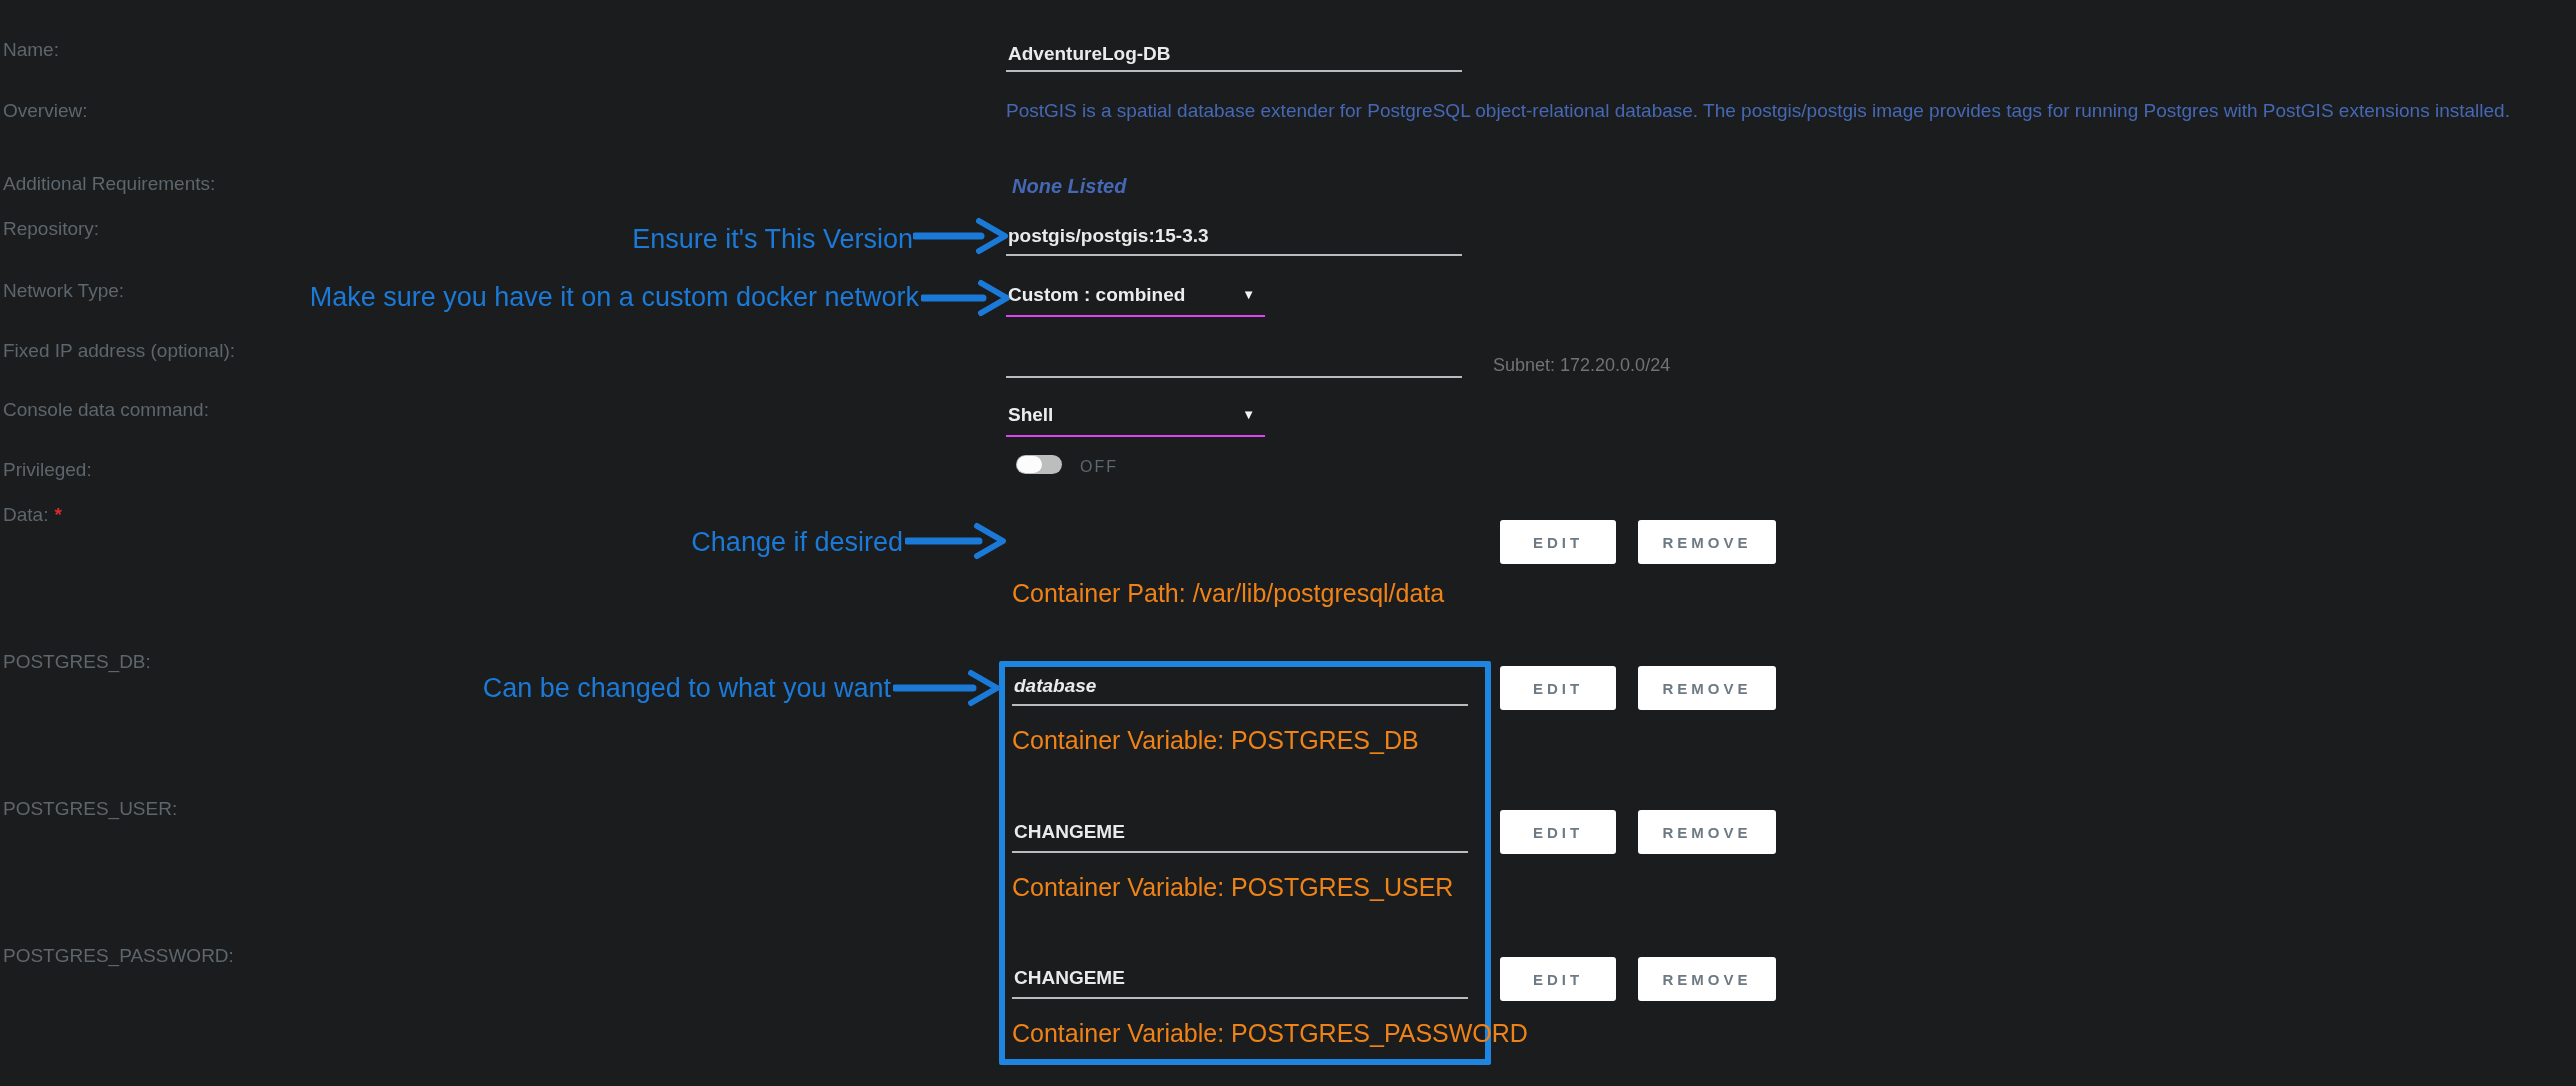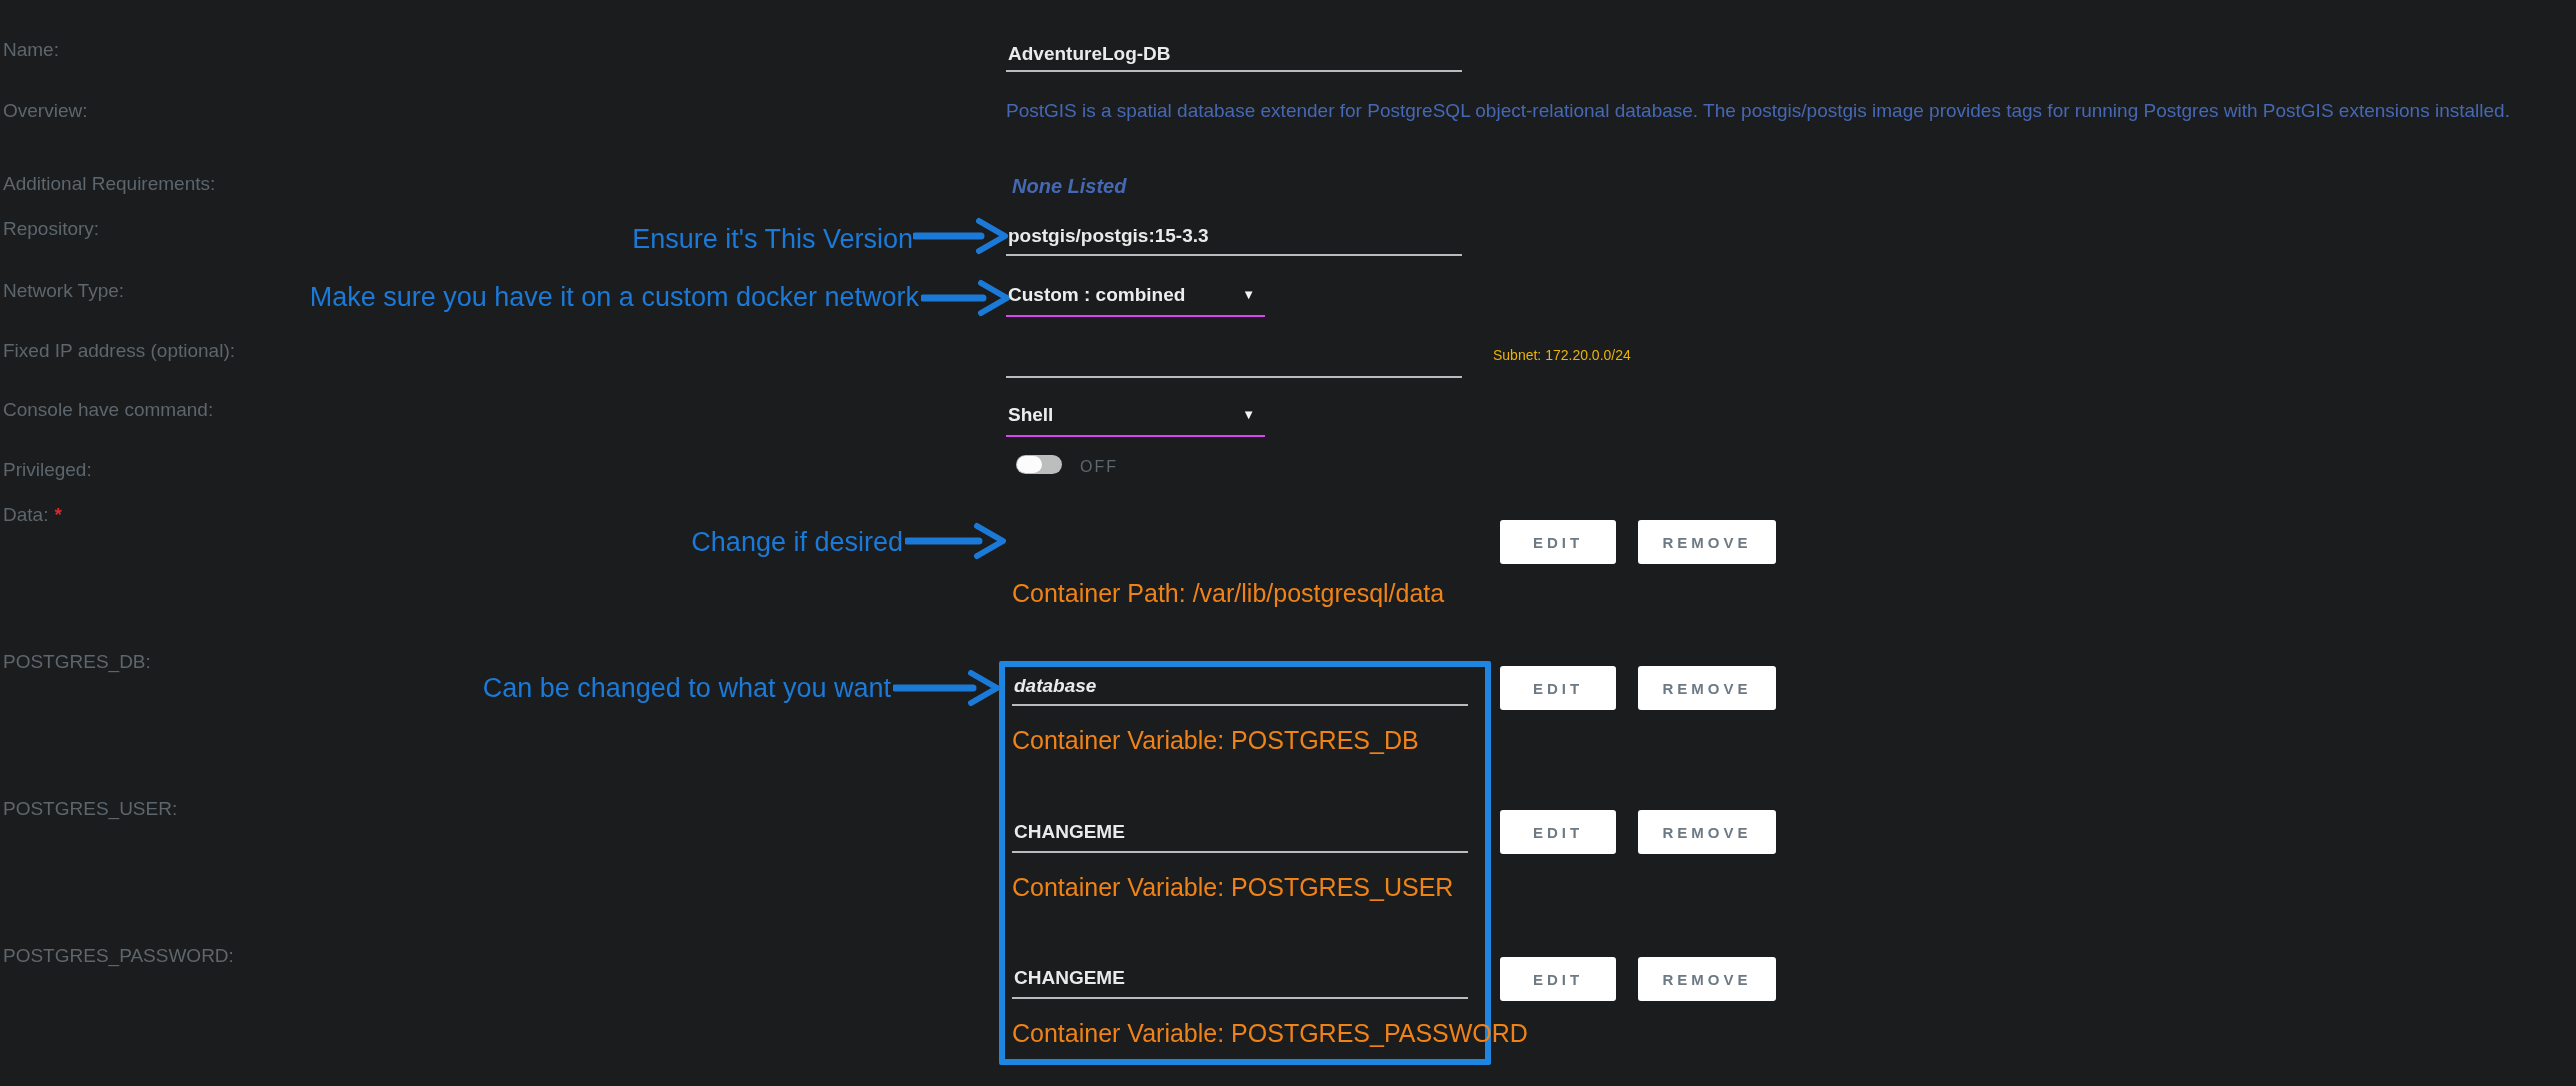--- a/index.html
+++ b/index.html
@@ -47,21 +47,21 @@
   .overview {
     position: absolute; left: 1006px; width: 1567px;
     color: #4568b5; font-size: 19px; line-height: 23px;
   }
   .none-listed {
     position: absolute; left: 1012px;
     color: #4568b5; font-size: 20px; font-style: italic; font-weight: 600;
   }
   .note {
     position: absolute;
-    color: #eab308; font-size: 14px;
+    color: #737373; font-size: 18px; margin-top: 8px;
   }
   .cv {
     position: absolute;
     color: #ef8318; font-size: 25px;
     white-space: nowrap;
   }
 
   .btn {
     position: absolute; height: 44px;
     background: #ffffff; border: none; border-radius: 3px;
@@ -104,21 +104,21 @@
 <body>
 
 <div class="page">
 
   <div class="label" style="top:39px">Name:</div>
   <div class="label" style="top:100px">Overview:</div>
   <div class="label" style="top:173px">Additional Requirements:</div>
   <div class="label" style="top:218px">Repository:</div>
   <div class="label" style="top:280px">Network Type:</div>
   <div class="label" style="top:340px">Fixed IP address (optional):</div>
-  <div class="label" style="top:399px">Console have command:</div>
+  <div class="label" style="top:399px">Console data command:</div>
   <div class="label" style="top:459px">Privileged:</div>
   <div class="label" style="top:504px"><span>Data:</span><span class="required">*</span></div>
   <div class="label" style="top:651px">POSTGRES_DB:</div>
   <div class="label" style="top:798px">POSTGRES_USER:</div>
   <div class="label" style="top:945px">POSTGRES_PASSWORD:</div>
 
   <input class="tinput" style="left: 1006px; top: 43px; width: 456px; height: 29px;" value="AdventureLog-DB">
 
   <div class="overview" style="top:99px">PostGIS is a spatial database extender for PostgreSQL object-relational database. The postgis/postgis image provides tags for running Postgres with PostGIS extensions installed.</div>
 

